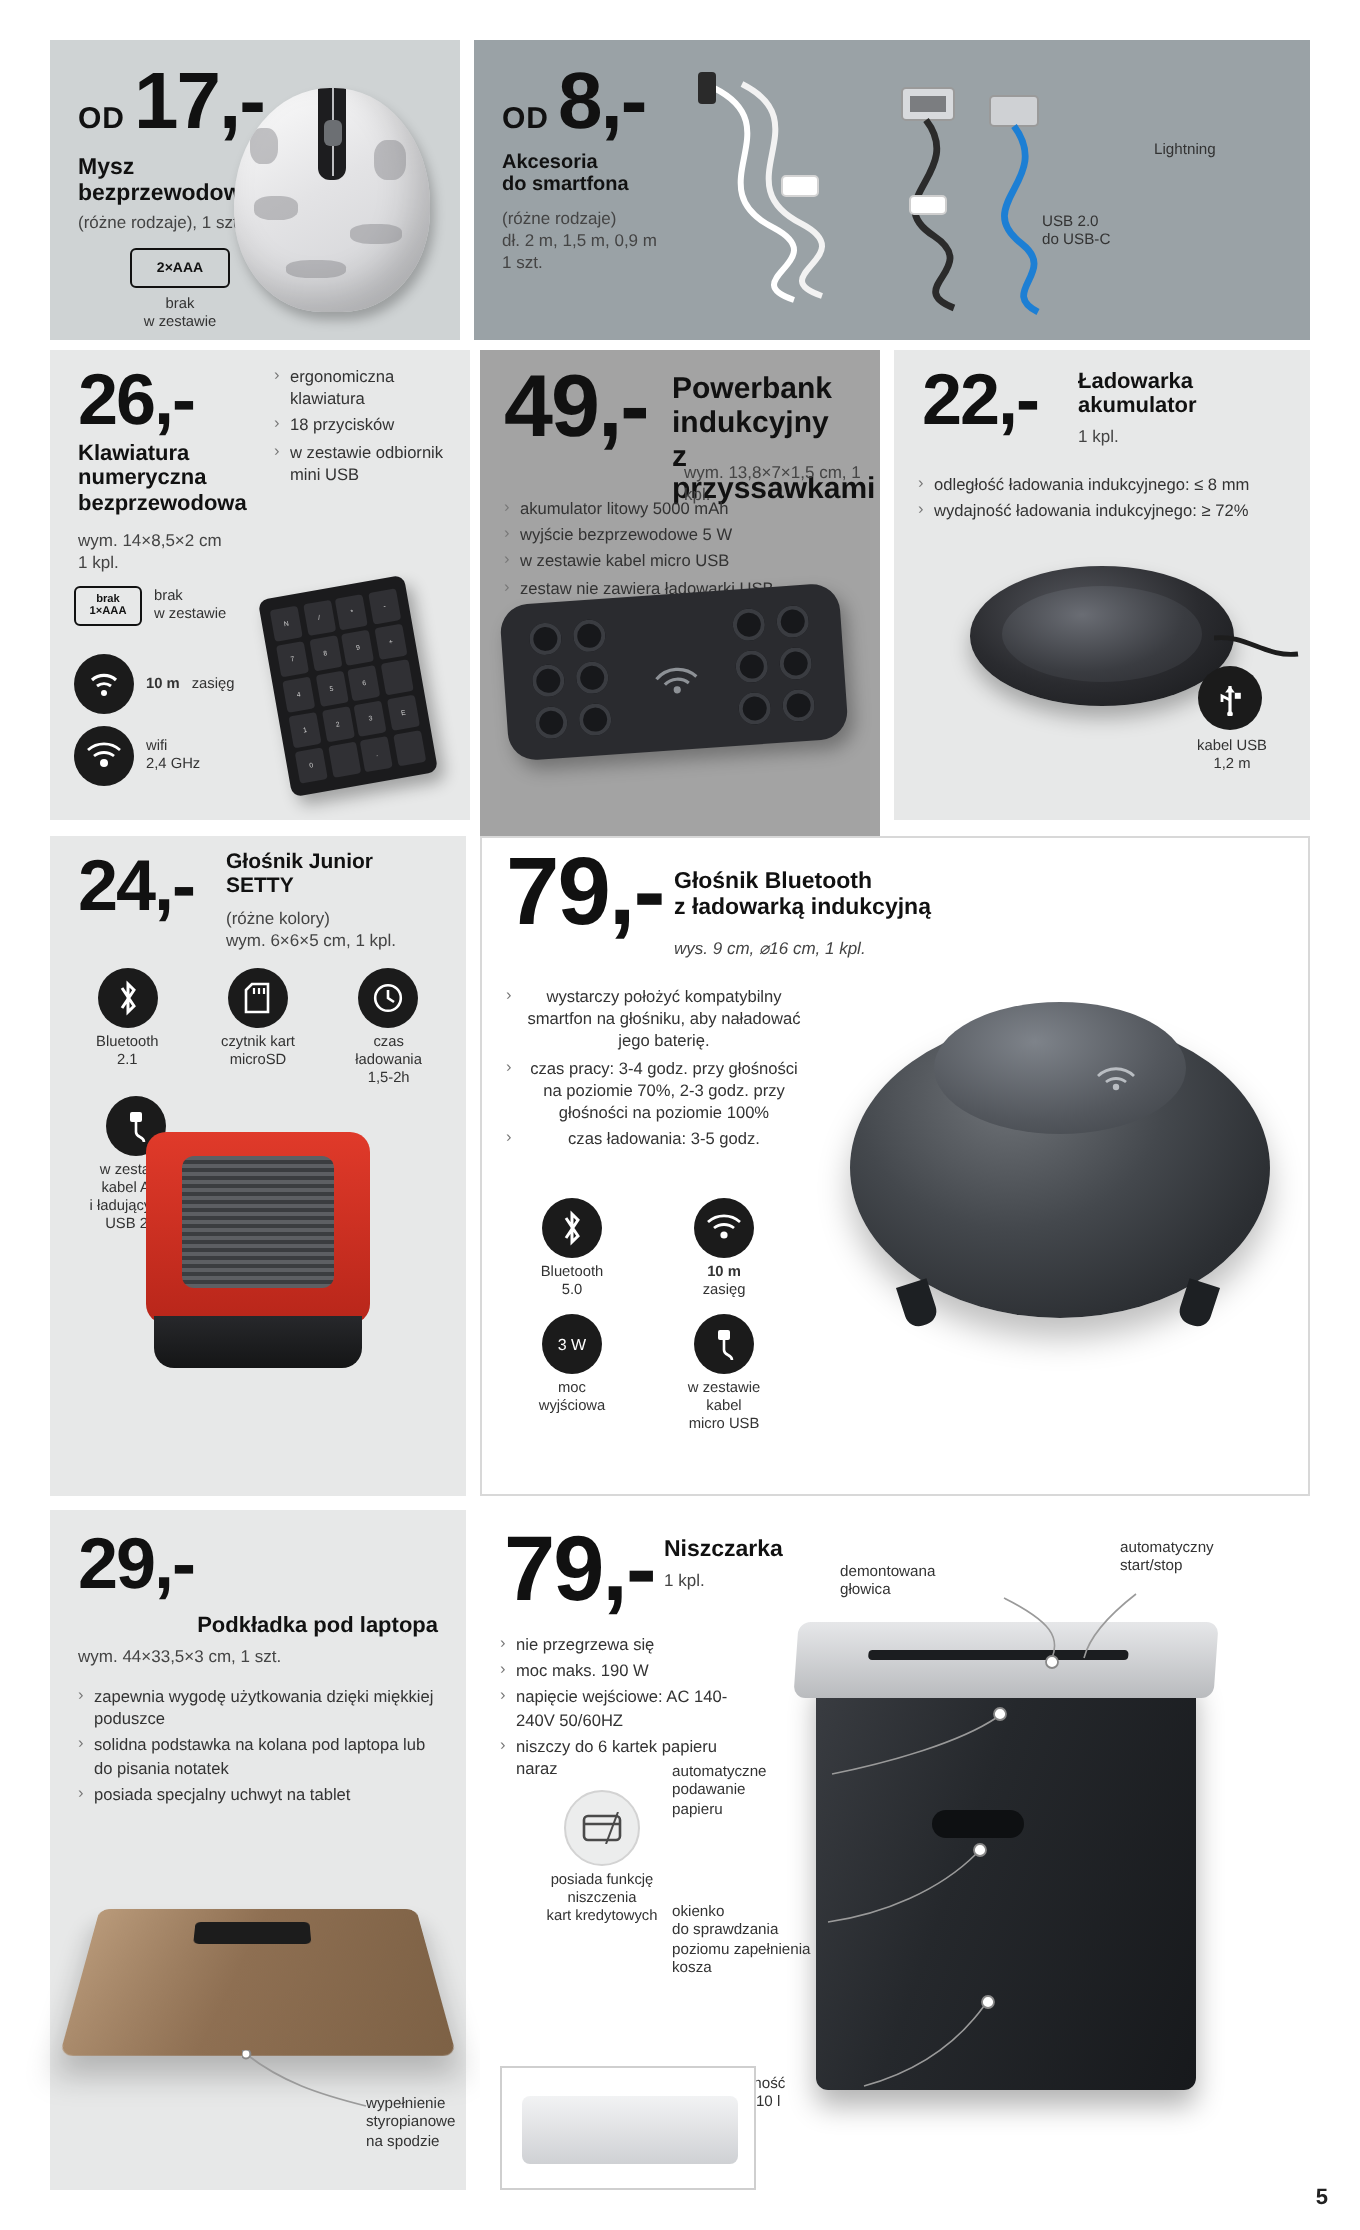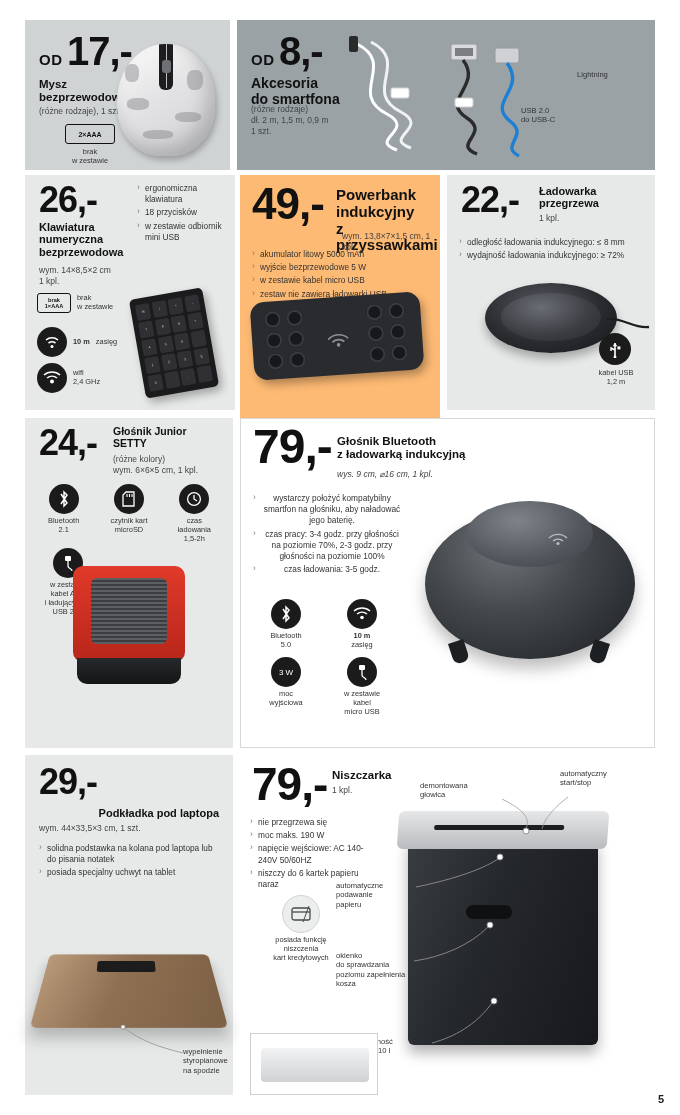--- a/index.html
+++ b/index.html
@@ -32,21 +32,21 @@
     color:#fff; margin:0 auto 3px;
   }
   .circle svg { display:block; }
 
   
   #mouse-card { left:25px; top:20px; width:205px; height:150px; background:#cfd3d4; }
   #usb-card { left:237px; top:20px; width:418px; height:150px; background:#9aa2a6; }
 
   
   #keyboard-card { left:25px; top:175px; width:210px; height:235px; background:#e7e8e8; }
-  #powerbank-card { left:240px; top:175px; width:200px; height:273px; background:#fdba74;text-decoration:underline; }
+  #powerbank-card { left:240px; top:175px; width:200px; height:273px; background:#a3a3a3;text-decoration:underline; }
   #charger-card { left:447px; top:175px; width:208px; height:235px; background:#e7e8e8;padding-left:14px; }
 
   
   #speaker-junior-card { left:25px; top:418px; width:208px; height:330px; background:#e7e8e8; }
   #speaker-bt-card { left:240px; top:418px; width:415px; height:330px; background:#fff; border:1px solid #d8d8d8; }
 
   
   #laptop-pad-card { left:25px; top:755px; width:208px; height:340px; background:#e7e8e8; }
   #shredder-card { left:240px; top:755px; width:415px; height:340px; background:#fff; }
 
@@ -197,21 +197,21 @@
       <div>brak</div>
       <div>w zestawie</div>
     </div>
   </div>
 
   <div class="card" id="usb-card">
     <div style="position:absolute;left:14px;top:14px;">
       <span class="od">OD</span>
       <span class="price" style="font-size:40px;">8</span><span class="price cur" style="font-size:40px;">,-</span>
     </div>
-    <div class="title" style="position:absolute;left:14px;top:56px;font-size:14px;width:100px;">
+    <div class="title" style="position:absolute;left:14px;top:56px;font-size:10px;width:100px;">
       <div>Akcesoria</div>
       <div>do smartfona</div>
     </div>
     <div class="sub" style="position:absolute;left:14px;top:84px;width:110px;">
       <div>(różne rodzaje)</div>
       <div>dł. 2 m, 1,5 m, 0,9 m</div>
       <div>1 szt.</div>
     </div>
 
     <svg class="cable" style="left:100px;top:14px;" width="120" height="120" viewBox="0 0 120 120">
@@ -363,21 +363,21 @@
       </svg>
     </div>
   </div>
 
   <div class="card" id="charger-card">
     <div style="position:absolute;left:14px;top:10px;">
       <span class="price" style="font-size:36px;">22</span><span class="price cur" style="font-size:36px;">,-</span>
     </div>
     <div class="title" style="position:absolute;left:92px;top:10px;font-size:11px;width:110px;">
       <div>Ładowarka</div>
-      <div>przegrzewa</div>
+      <div>akumulator</div>
     </div>
     <div class="sub" style="position:absolute;left:92px;top:38px;width:100px;">1 kpl.</div>
     <div class="bullets" style="position:absolute;left:12px;top:62px;width:190px;">
       <div>odległość ładowania indukcyjnego: ≤ 8 mm</div>
       <div>wydajność ładowania indukcyjnego: ≥ 72%</div>
     </div>
 
     <div class="disc"></div>
     <svg style="position:absolute;left:160px;top:138px;" width="44" height="22" viewBox="0 0 44 22">
       <path d="M0 6 C16 4, 26 16, 42 14" stroke="#1d1d1d" stroke-width="2.4" fill="none"></path>
@@ -551,20 +551,21 @@
     </div>
   </div>
 
   <div class="card" id="laptop-pad-card">
     <div style="position:absolute;left:14px;top:12px;">
       <span class="price" style="font-size:36px;">29</span><span class="price cur" style="font-size:36px;">,-</span>
     </div>
     <div class="title" style="position:absolute;left:14px;top:52px;font-size:11px;width:180px;text-align:right;">Podkładka pod laptopa</div>
     <div class="sub" style="position:absolute;left:14px;top:68px;width:180px;">wym. 44×33,5×3 cm, 1 szt.</div>
     <div class="bullets" style="position:absolute;left:14px;top:88px;width:184px;">
+      <div>zapewnia wygodę użytkowania dzięki miękkiej poduszce</div>
       <div>solidna podstawka na kolana pod laptopa lub do pisania notatek</div>
       <div>posiada specjalny uchwyt na tablet</div>
     </div>
 
     <div class="pad">
       <div class="pad-slot"></div>
     </div>
 
     <svg style="position:absolute;left:96px;top:270px;" width="70" height="34" viewBox="0 0 70 34">
       <path d="M2 2 C20 16, 38 22, 62 28" stroke="#9a9a9a" stroke-width="0.9" fill="none"></path>

